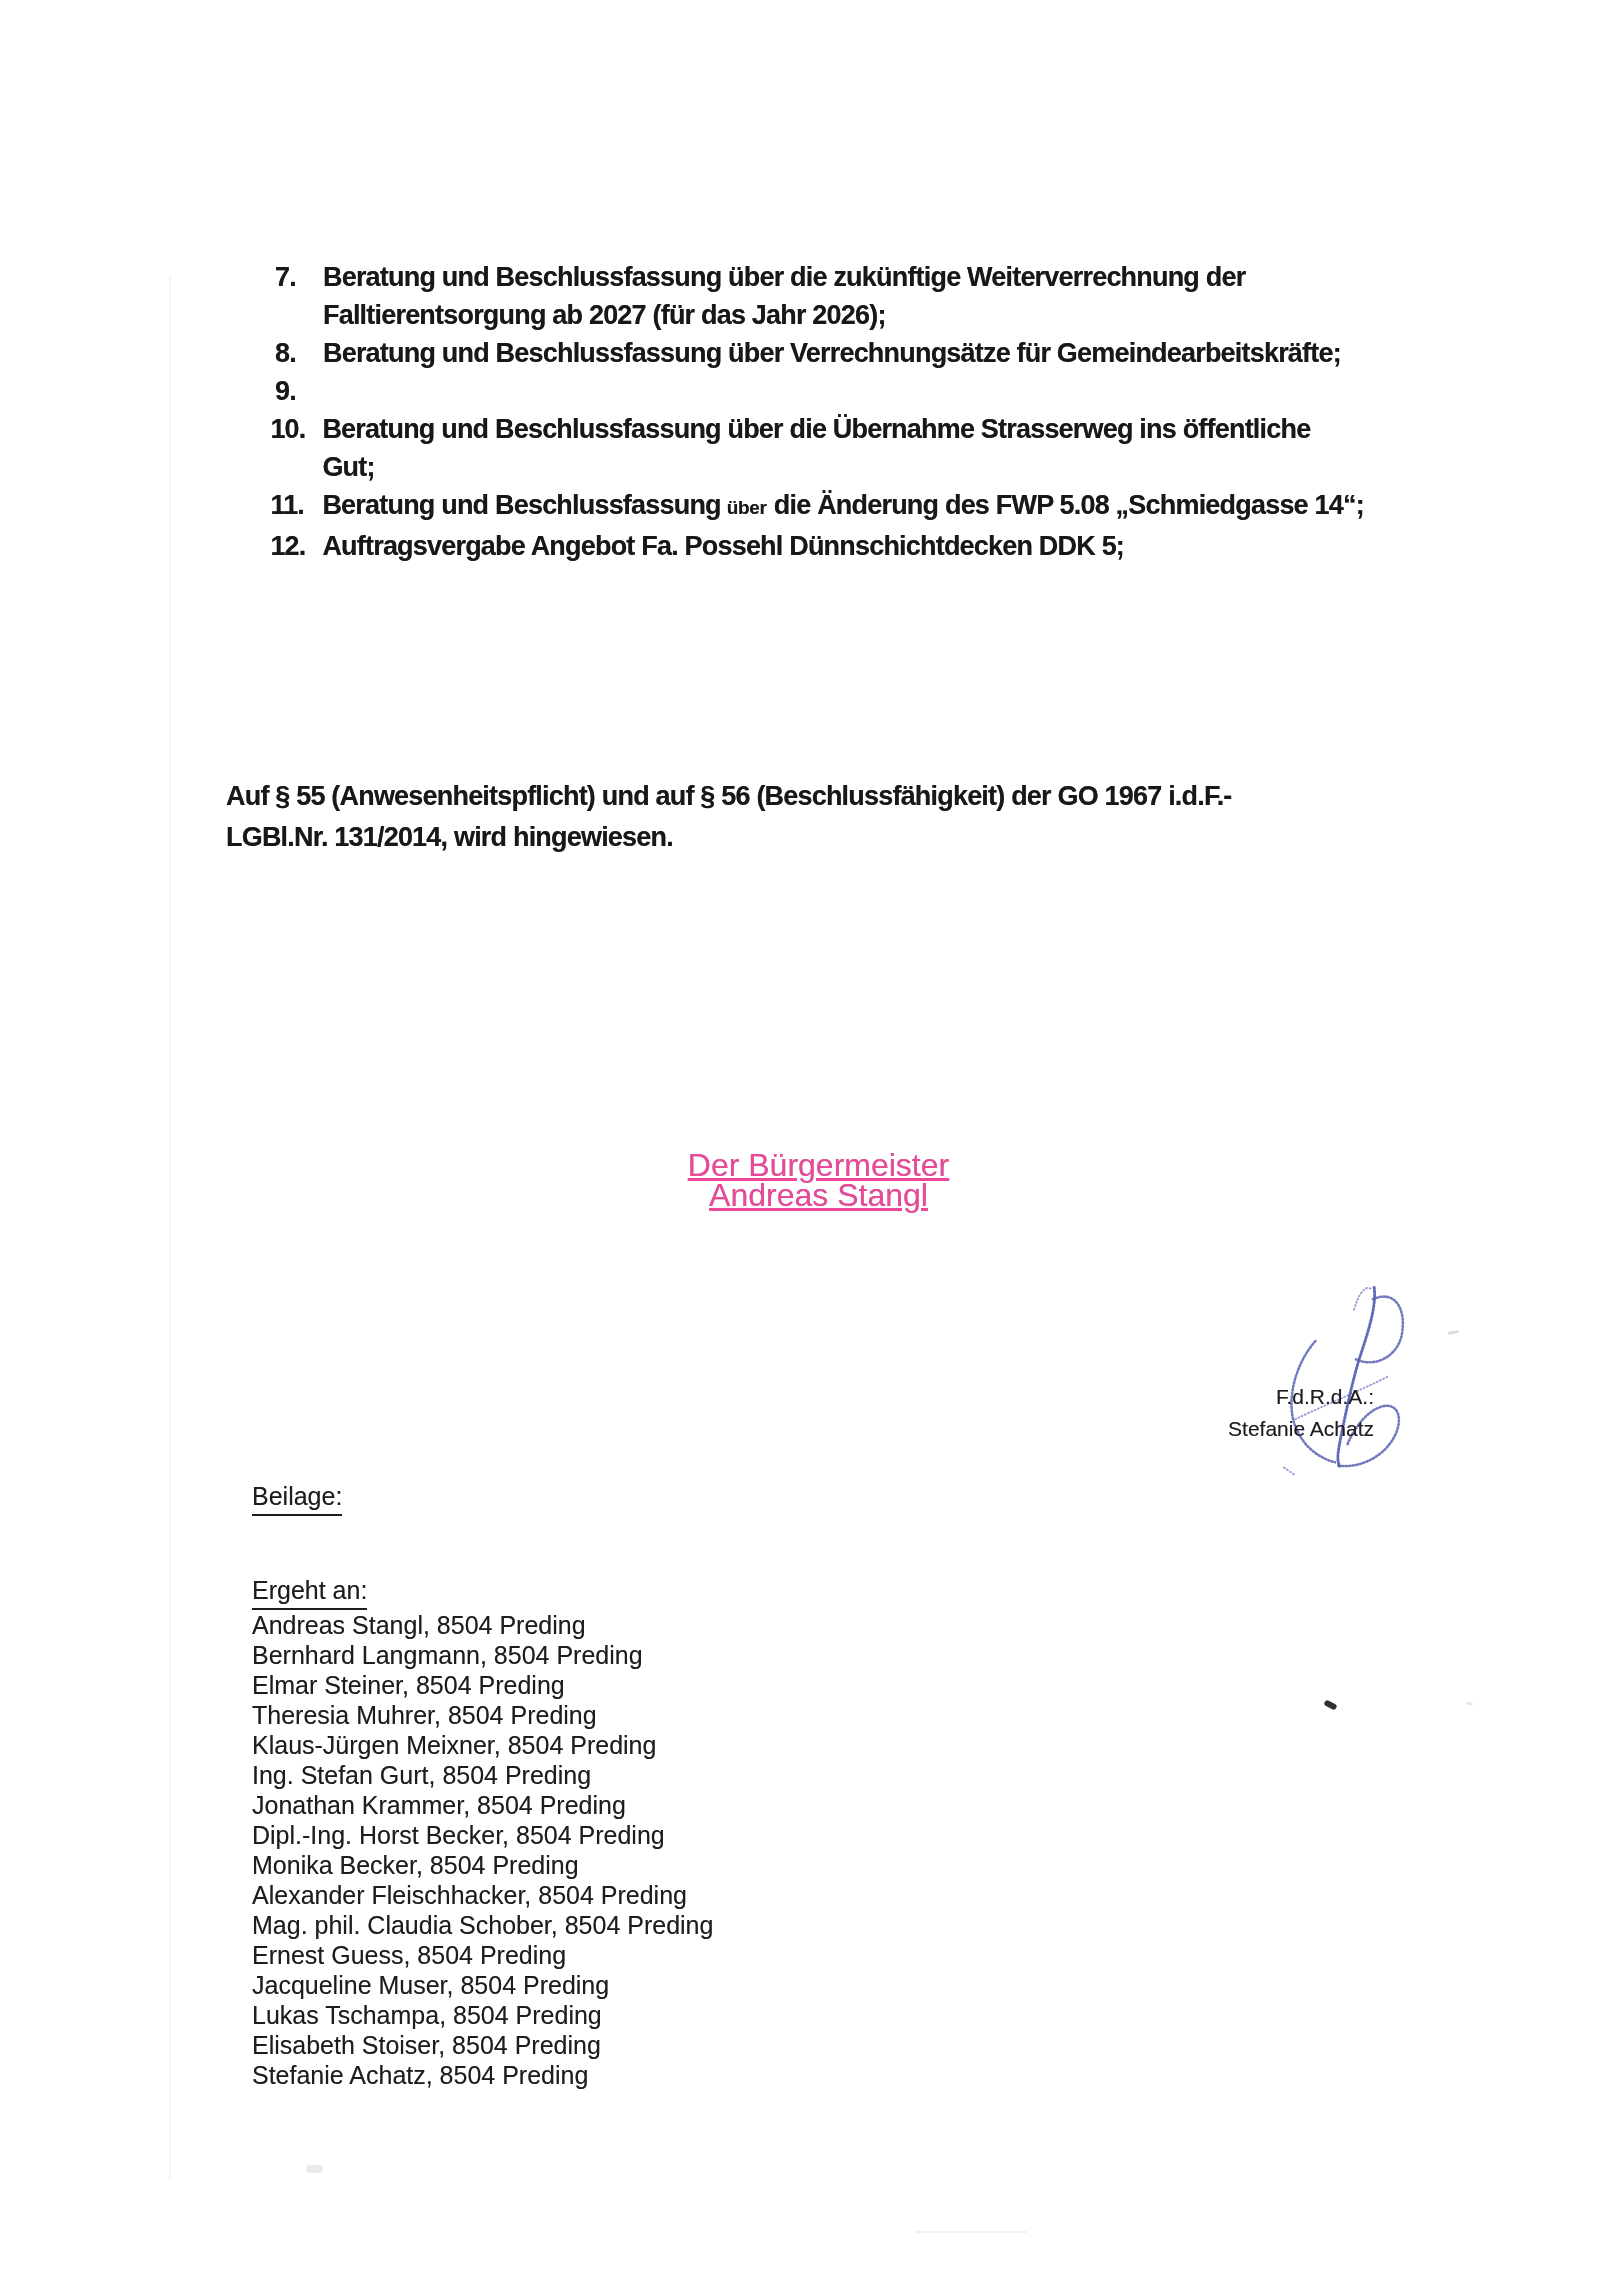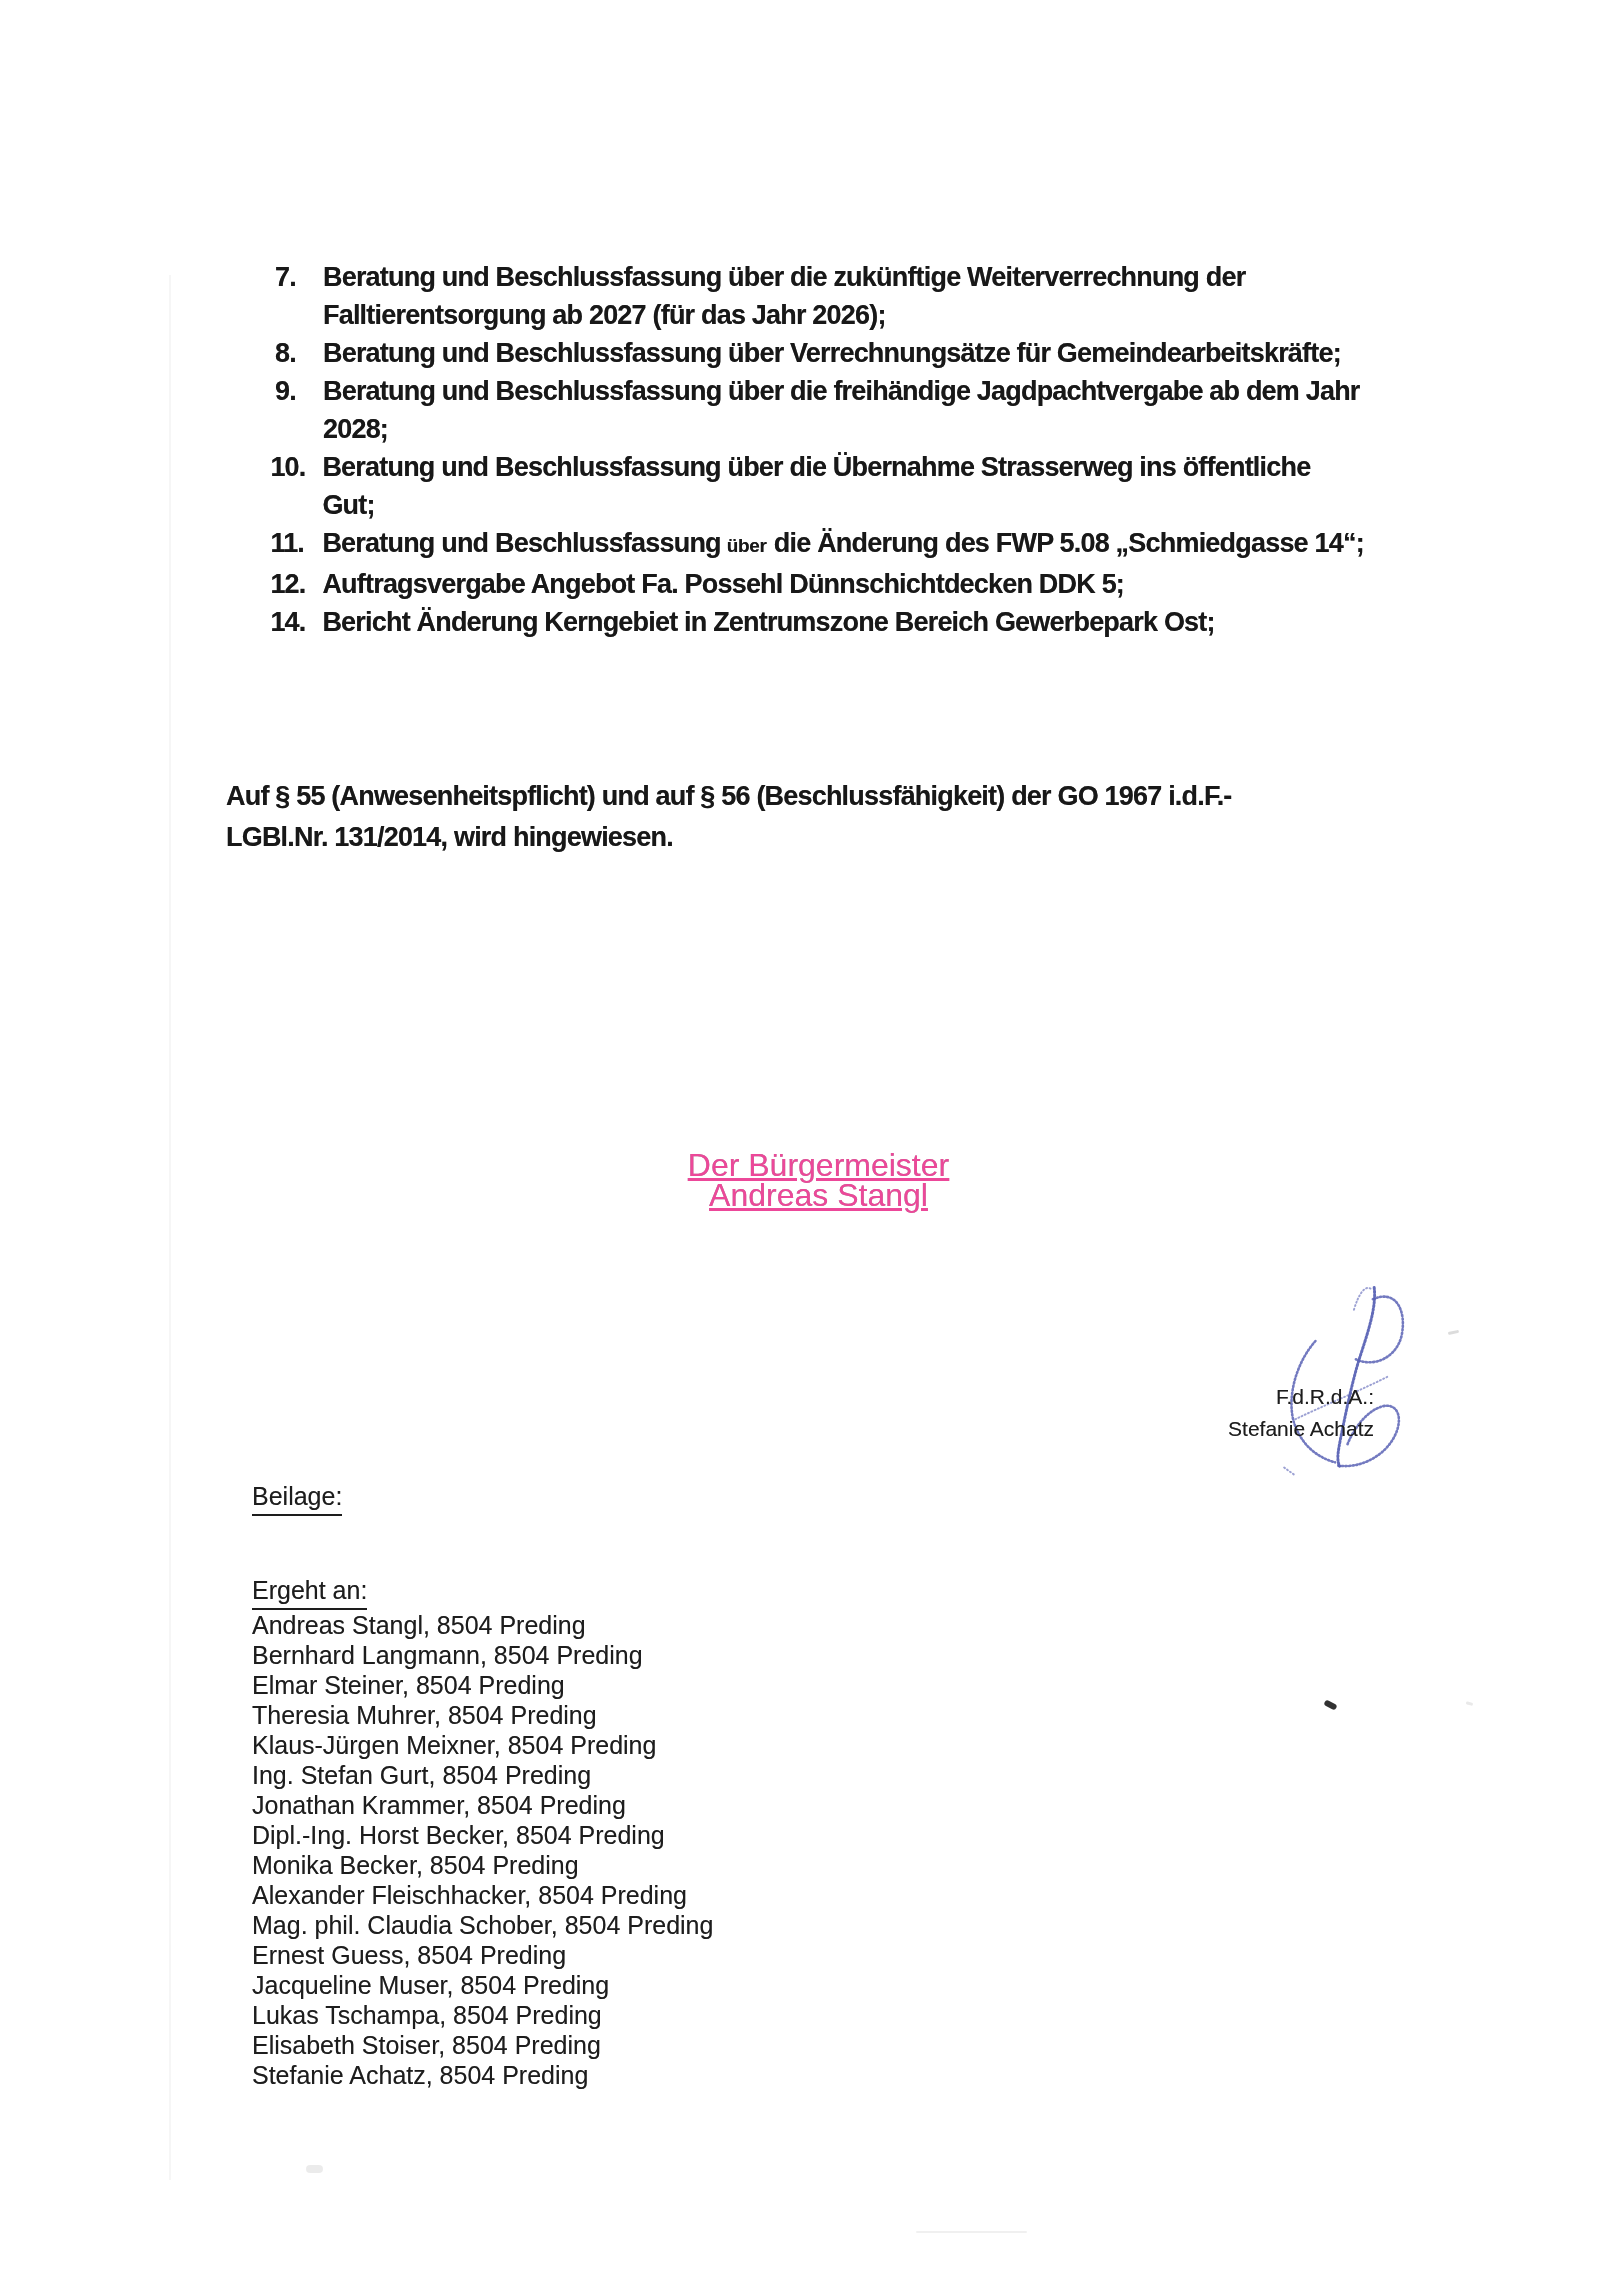--- a/index.html
+++ b/index.html
@@ -95,39 +95,33 @@
     <span class="agenda-num">7.</span>
     <span class="agenda-text">Beratung und Beschlussfassung über die zukünftige Weiterverrechnung der
 Falltierentsorgung ab 2027 (für das Jahr 2026);</span>
   </div>
   <div class="agenda-row">
     <span class="agenda-num">8.</span>
     <span class="agenda-text">Beratung und Beschlussfassung über Verrechnungsätze für Gemeindearbeitskräfte;</span>
   </div>
   <div class="agenda-row">
     <span class="agenda-num">9.</span>
-    <span class="agenda-text">Beratung und Beschlussfassung über die freihändige Jagdpachtvergabe ab dem Jahr
-2028;</span>
   </div>
   <div class="agenda-row two-digit">
     <span class="agenda-num">10.</span>
     <span class="agenda-text">Beratung und Beschlussfassung über die Übernahme Strasserweg ins öffentliche
 Gut;</span>
   </div>
   <div class="agenda-row two-digit">
     <span class="agenda-num">11.</span>
     <span class="agenda-text"><span>Beratung und Beschlussfassung</span><span class="small-word">über</span><span>die Änderung des FWP 5.08 „Schmiedgasse 14“;</span></span>
   </div>
   <div class="agenda-row two-digit">
     <span class="agenda-num">12.</span>
     <span class="agenda-text">Auftragsvergabe Angebot Fa. Possehl Dünnschichtdecken DDK 5;</span>
-  </div>
-  <div class="agenda-row two-digit">
-    <span class="agenda-num">14.</span>
-    <span class="agenda-text">Bericht Änderung Kerngebiet in Zentrumszone Bereich Gewerbepark Ost;</span>
   </div>
 </div>
 
 <div class="notice bold-block">Auf § 55 (Anwesenheitspflicht) und auf § 56 (Beschlussfähigkeit) der GO 1967 i.d.F.-
 LGBl.Nr. 131/2014, wird hingewiesen.</div>
 
 <div class="signer">
   <div>Der Bürgermeister</div>
   <div>Andreas Stangl</div>
 </div>

